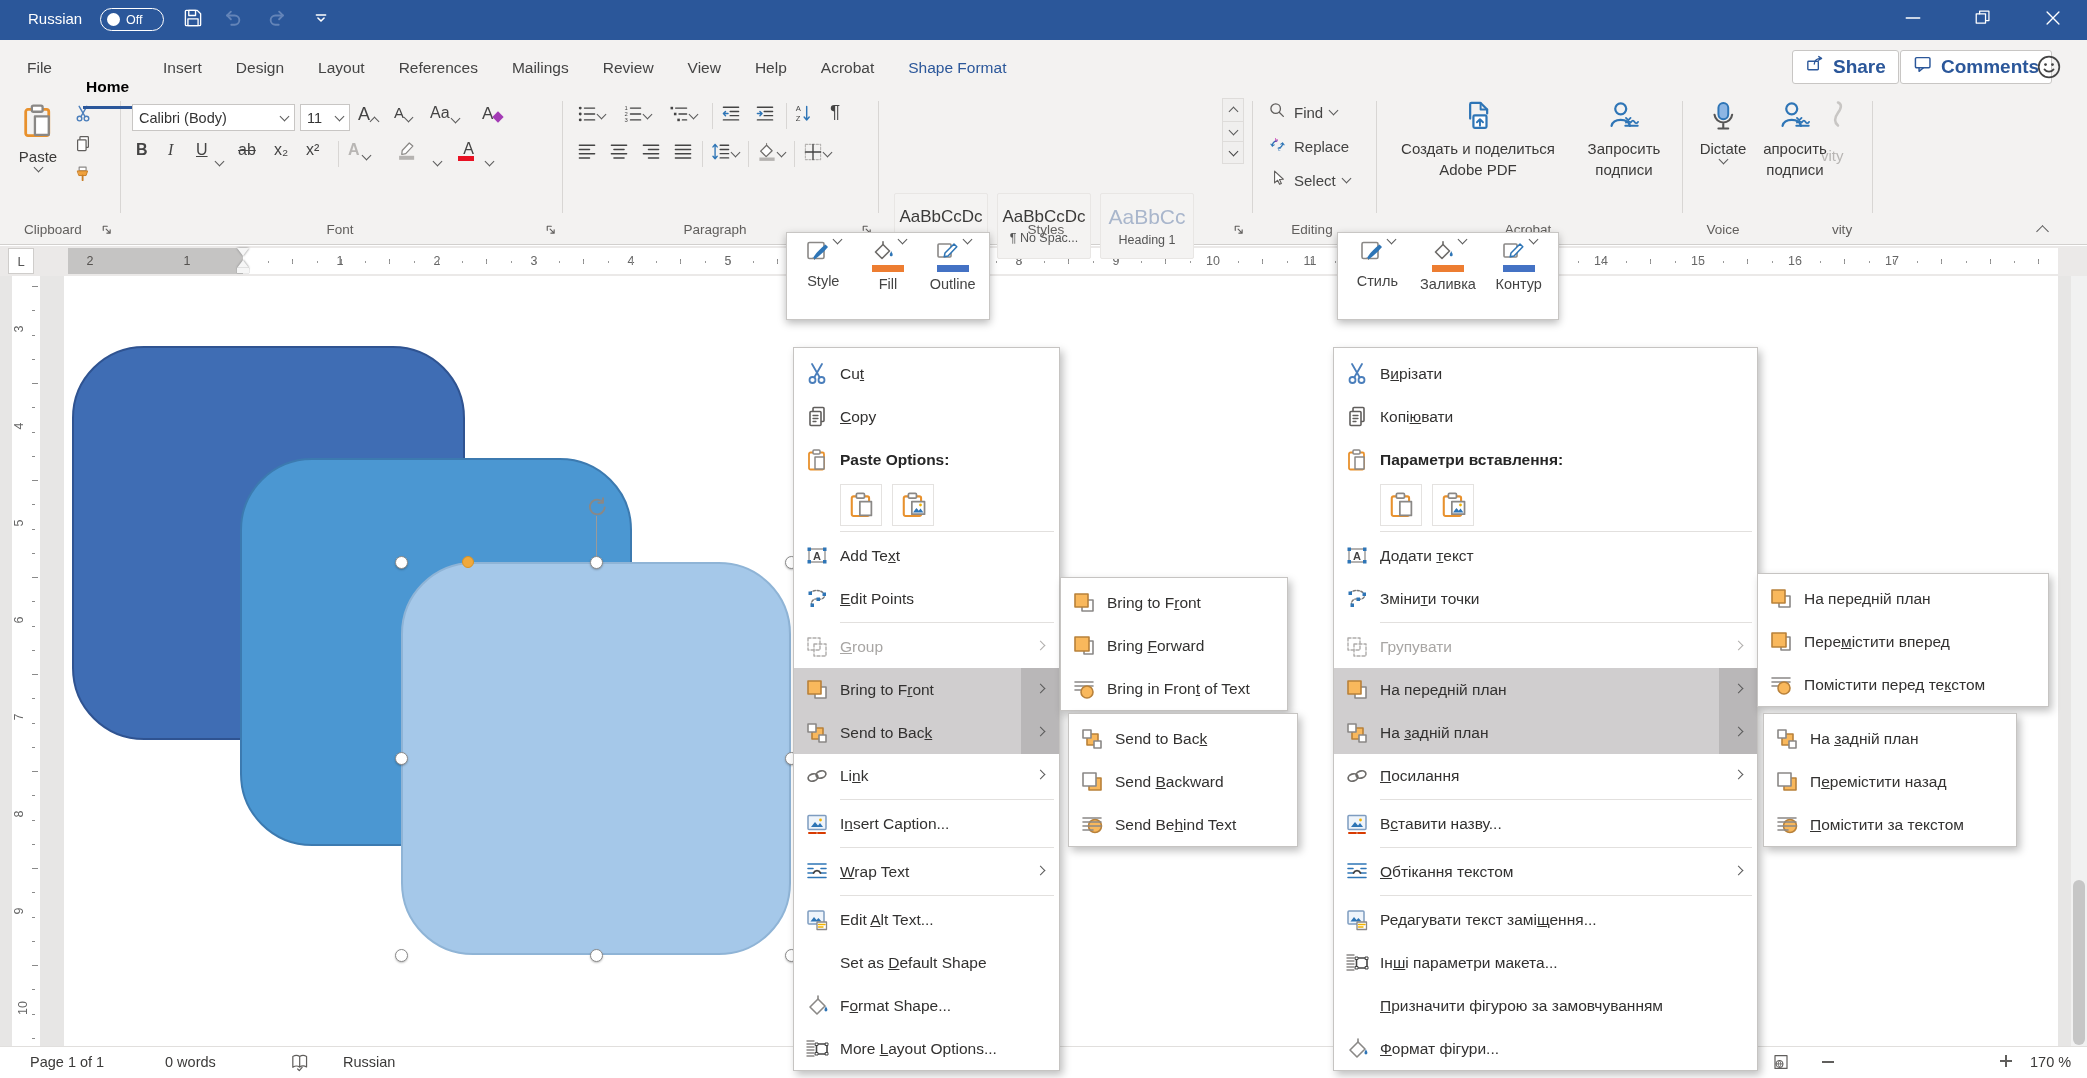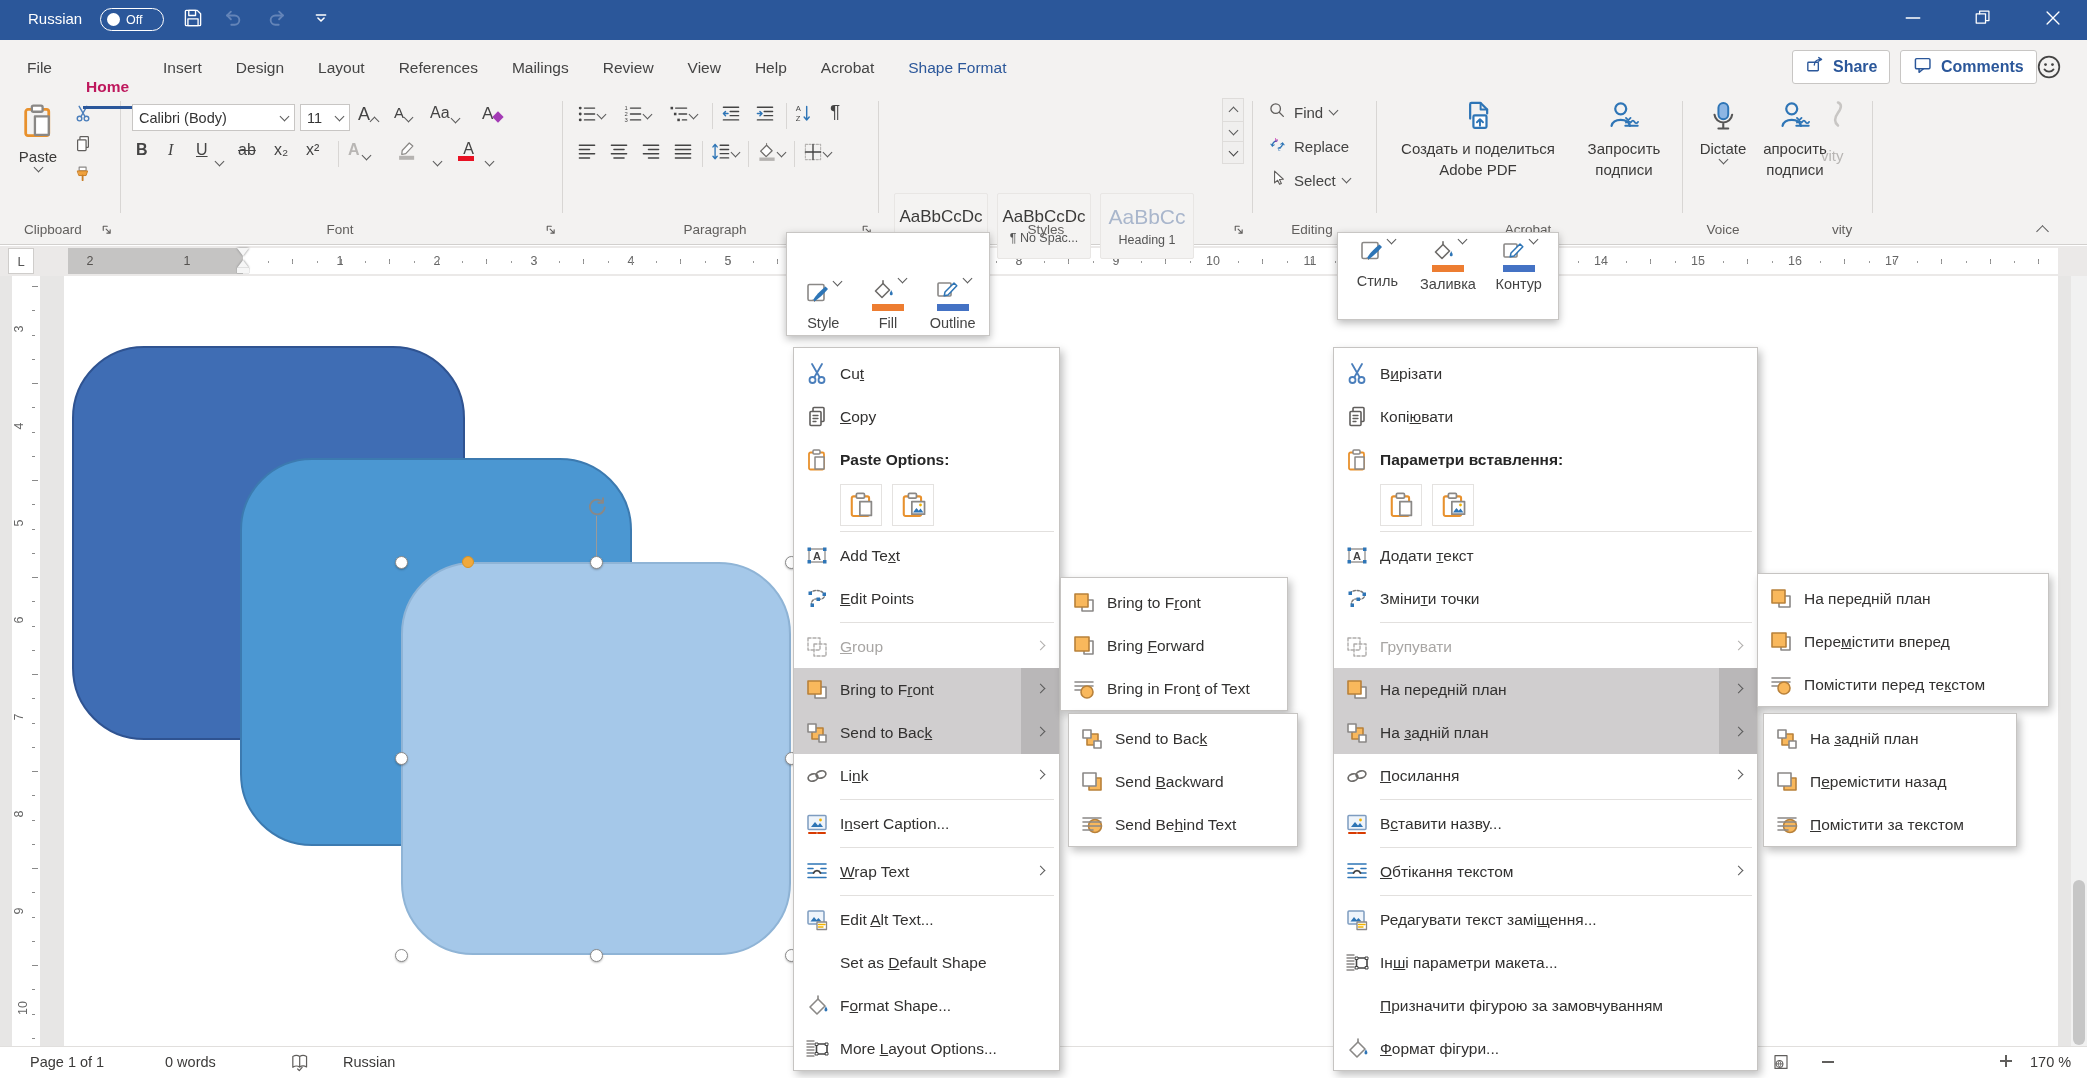--- a/index.html
+++ b/index.html
@@ -13,25 +13,25 @@
       display:flex;align-items:center;gap:6px;padding:0 6px;box-sizing:border-box;}
   #autosave-knob{width:13px;height:13px;border-radius:50%;background:#fff;}
   #autosave-state{font-size:12.5px;}
   .qat-btn{top:6px;width:30px;height:28px;display:flex;align-items:center;justify-content:center;}
   .faded{opacity:.45;}
   .winbtn{top:0;width:58px;height:40px;display:flex;align-items:center;justify-content:center;}
   
   #tabrow{left:0;top:40px;width:2087px;height:55px;background:#f3f2f1;z-index:19;}
   #tabs{left:10px;top:0;height:55px;display:flex;align-items:center;}
   .tab{padding:0 17px;font-size:15.5px;color:#444;height:53px;display:flex;align-items:center;position:relative;}
-  .tab.active{font-weight:bold;color:#be185d;margin-top:38px;}
+  .tab.active{font-weight:bold;color:#000000;margin-top:38px;}
   .tab.active::after{content:"";position:absolute;left:14px;right:14px;bottom:4px;height:3.5px;background:#2b579a;}
   .tab.contextual{color:#2b579a;}
   .pillbtn{top:10px;height:32px;border:1px solid #c8c6c4;background:#fff;border-radius:3px;
-      display:flex;align-items:center;gap:7px;padding:16px 12px;box-sizing:border-box;color:#2b579a;font-size:16px;font-weight:bold;}
+      display:flex;align-items:center;gap:7px;padding:16px 12px;box-sizing:border-box;color:#2b579a;font-size:19px;font-weight:bold;}
   
   #ribbon{left:0;top:95px;width:2087px;height:150px;background:#f3f2f1;border-bottom:1px solid #d2d0ce;z-index:10;box-sizing:border-box;}
   .gsep{top:6px;width:1px;height:112px;background:#d8d6d4;}
   .glabel{top:127px;font-size:13.5px;color:#605e5c;text-align:center;}
   .launcher{top:127px;width:16px;height:16px;}
   .rbtn{display:flex;align-items:center;justify-content:center;}
   .combo{border:1px solid #c8c6c4;background:#fff;font-size:14.5px;color:#333;display:flex;align-items:center;
       padding:0 6px;box-sizing:border-box;justify-content:space-between;}
   .chv{display:inline-block;width:6px;height:6px;border-right:1.4px solid #5a5a5a;border-bottom:1.4px solid #5a5a5a;
       transform:rotate(45deg);margin-top:-3px;}
@@ -707,21 +707,21 @@
         <div class="handle" style="left: 784.5px; top: 279.5px;"></div>
         <div class="handle" style="left: 394.5px; top: 475.5px;"></div>
         <div class="handle" style="left: 784.5px; top: 475.5px;"></div>
         <div class="handle" style="left: 394.5px; top: 672.5px;"></div>
         <div class="handle" style="left: 589.5px; top: 672.5px;"></div>
         <div class="handle" style="left: 784.5px; top: 672.5px;"></div>
       </div>
     <div id="adjust-handle" style="left:462px;top:280px;"></div>
   </div>
 
-  <div class="minibar" style="left:786px;top:232px;width:204px;height:104px;align-items:flex-end;">
+  <div class="minibar" style="left:786px;top:232px;width:204px;height:88px;">
     <div class="minibtn">
       <span class="iconrow">
           <span><svg width="26" height="26" viewBox="0 0 26 26" fill="none" stroke-linecap="round" stroke-linejoin="round">
               <rect x="3" y="3.5" width="16" height="16" rx="1.5" stroke="#8a8886" fill="#fff" stroke-width="1.6"></rect>
               <path d="M8 19 C10.5 14.5 15 10 20.5 5.5 l2.5 2.5 C18.5 13.5 13.5 17.5 9.5 20.5 z" fill="#2e75b6"></path>
               <path d="M8 19 l1.5 1.5" stroke="#8a8886"></path>
             </svg></span>
           <span class="chv"></span>
         </span>
       <span class="mlabel">Style</span>

